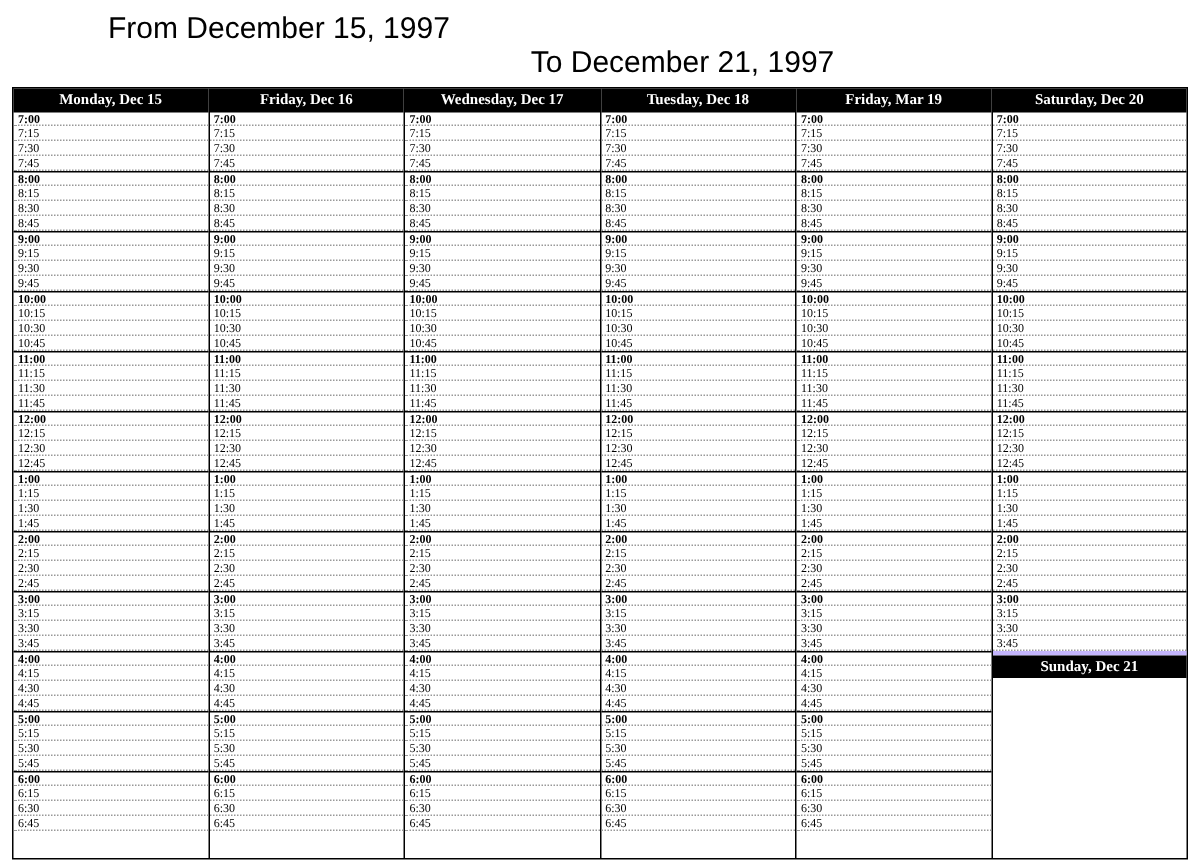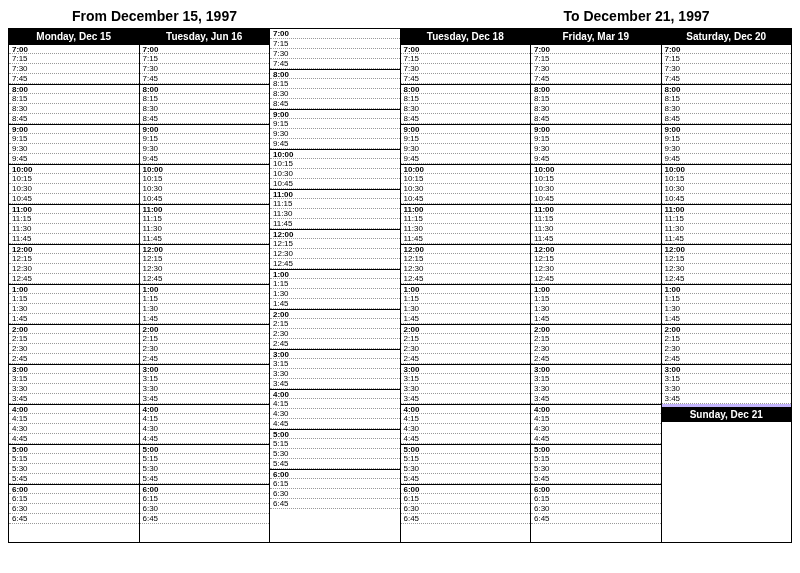--- a/index.html
+++ b/index.html
@@ -5,39 +5,41 @@
   * { box-sizing: border-box; }
   body {
     margin: 0;
     padding: 8px;
     background: #fff;
     font-family: Arial, Helvetica, sans-serif;
     width: 800px;
   }
   .title-row {
     display: flex;
-    font-weight: bold;
-    font-size: 14px;
+    font-weight: normal;
+    font-size: 20px;
     margin-bottom: 4px;
     padding: 0 4px;
+    flex-direction: column;
   }
   .title-left {
     flex: 1;
     text-align: left;
     padding-left: 60px;
   }
   .title-right {
     flex: 1;
     text-align: center;
     padding-left: 110px;
   }
   .grid {
     display: flex;
     gap: 0;
     border: 1px solid #000;
+    font-family: Liberation Serif, serif;
   }
   .col {
     flex: 1;
     border-right: 1px solid #000;
     min-width: 0;
   }
   .col:last-child { border-right: none; }
   .day-header {
     background: #000;
     color: #fff;
@@ -122,71 +124,72 @@
       <div class="slot hour">5:00</div>
       <div class="slot">5:15</div>
       <div class="slot">5:30</div>
       <div class="slot">5:45</div>
       <div class="slot hour">6:00</div>
       <div class="slot">6:15</div>
       <div class="slot">6:30</div>
       <div class="slot">6:45</div>
     </div>
     <div class="col">
-      <div class="day-header">Tuesday, Jun 16</div>
-      <div class="slot hour">7:00</div>
-      <div class="slot">7:15</div>
-      <div class="slot">7:30</div>
-      <div class="slot">7:45</div>
-      <div class="slot hour">8:00</div>
-      <div class="slot">8:15</div>
-      <div class="slot">8:30</div>
-      <div class="slot">8:45</div>
-      <div class="slot hour">9:00</div>
-      <div class="slot">9:15</div>
-      <div class="slot">9:30</div>
-      <div class="slot">9:45</div>
-      <div class="slot hour">10:00</div>
-      <div class="slot">10:15</div>
-      <div class="slot">10:30</div>
-      <div class="slot">10:45</div>
-      <div class="slot hour">11:00</div>
-      <div class="slot">11:15</div>
-      <div class="slot">11:30</div>
-      <div class="slot">11:45</div>
-      <div class="slot hour">12:00</div>
-      <div class="slot">12:15</div>
-      <div class="slot">12:30</div>
-      <div class="slot">12:45</div>
-      <div class="slot hour">1:00</div>
-      <div class="slot">1:15</div>
-      <div class="slot">1:30</div>
-      <div class="slot">1:45</div>
-      <div class="slot hour">2:00</div>
-      <div class="slot">2:15</div>
-      <div class="slot">2:30</div>
-      <div class="slot">2:45</div>
-      <div class="slot hour">3:00</div>
-      <div class="slot">3:15</div>
-      <div class="slot">3:30</div>
-      <div class="slot">3:45</div>
-      <div class="slot hour">4:00</div>
-      <div class="slot">4:15</div>
-      <div class="slot">4:30</div>
-      <div class="slot">4:45</div>
-      <div class="slot hour">5:00</div>
-      <div class="slot">5:15</div>
-      <div class="slot">5:30</div>
-      <div class="slot">5:45</div>
-      <div class="slot hour">6:00</div>
-      <div class="slot">6:15</div>
-      <div class="slot">6:30</div>
-      <div class="slot">6:45</div>
-    </div>
-    <div class="col">
+      <div class="day-header">Friday, Dec 16</div>
+      <div class="slot hour">7:00</div>
+      <div class="slot">7:15</div>
+      <div class="slot">7:30</div>
+      <div class="slot">7:45</div>
+      <div class="slot hour">8:00</div>
+      <div class="slot">8:15</div>
+      <div class="slot">8:30</div>
+      <div class="slot">8:45</div>
+      <div class="slot hour">9:00</div>
+      <div class="slot">9:15</div>
+      <div class="slot">9:30</div>
+      <div class="slot">9:45</div>
+      <div class="slot hour">10:00</div>
+      <div class="slot">10:15</div>
+      <div class="slot">10:30</div>
+      <div class="slot">10:45</div>
+      <div class="slot hour">11:00</div>
+      <div class="slot">11:15</div>
+      <div class="slot">11:30</div>
+      <div class="slot">11:45</div>
+      <div class="slot hour">12:00</div>
+      <div class="slot">12:15</div>
+      <div class="slot">12:30</div>
+      <div class="slot">12:45</div>
+      <div class="slot hour">1:00</div>
+      <div class="slot">1:15</div>
+      <div class="slot">1:30</div>
+      <div class="slot">1:45</div>
+      <div class="slot hour">2:00</div>
+      <div class="slot">2:15</div>
+      <div class="slot">2:30</div>
+      <div class="slot">2:45</div>
+      <div class="slot hour">3:00</div>
+      <div class="slot">3:15</div>
+      <div class="slot">3:30</div>
+      <div class="slot">3:45</div>
+      <div class="slot hour">4:00</div>
+      <div class="slot">4:15</div>
+      <div class="slot">4:30</div>
+      <div class="slot">4:45</div>
+      <div class="slot hour">5:00</div>
+      <div class="slot">5:15</div>
+      <div class="slot">5:30</div>
+      <div class="slot">5:45</div>
+      <div class="slot hour">6:00</div>
+      <div class="slot">6:15</div>
+      <div class="slot">6:30</div>
+      <div class="slot">6:45</div>
+    </div>
+    <div class="col">
+      <div class="day-header">Wednesday, Dec 17</div>
       <div class="slot hour">7:00</div>
       <div class="slot">7:15</div>
       <div class="slot">7:30</div>
       <div class="slot">7:45</div>
       <div class="slot hour">8:00</div>
       <div class="slot">8:15</div>
       <div class="slot">8:30</div>
       <div class="slot">8:45</div>
       <div class="slot hour">9:00</div>
       <div class="slot">9:15</div>

